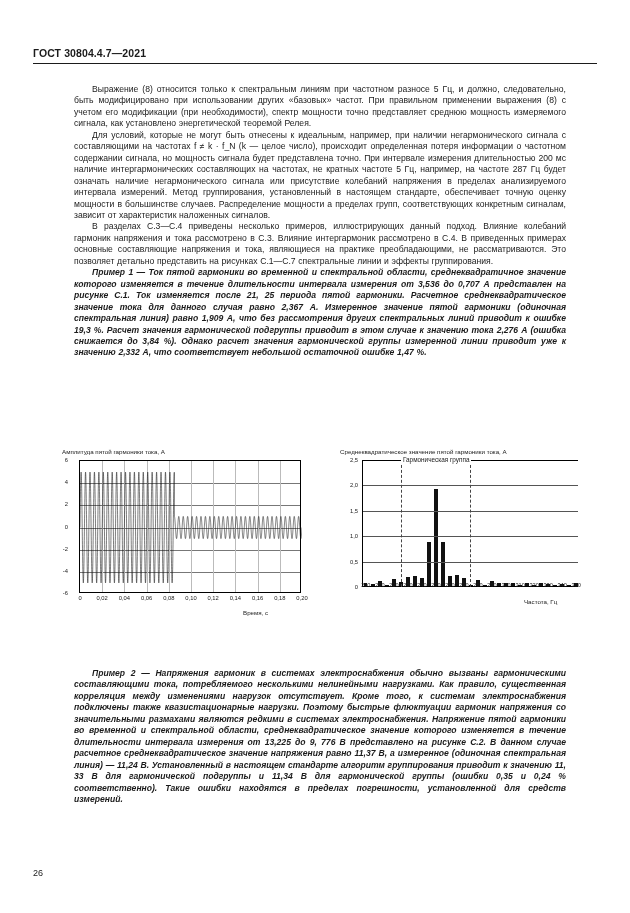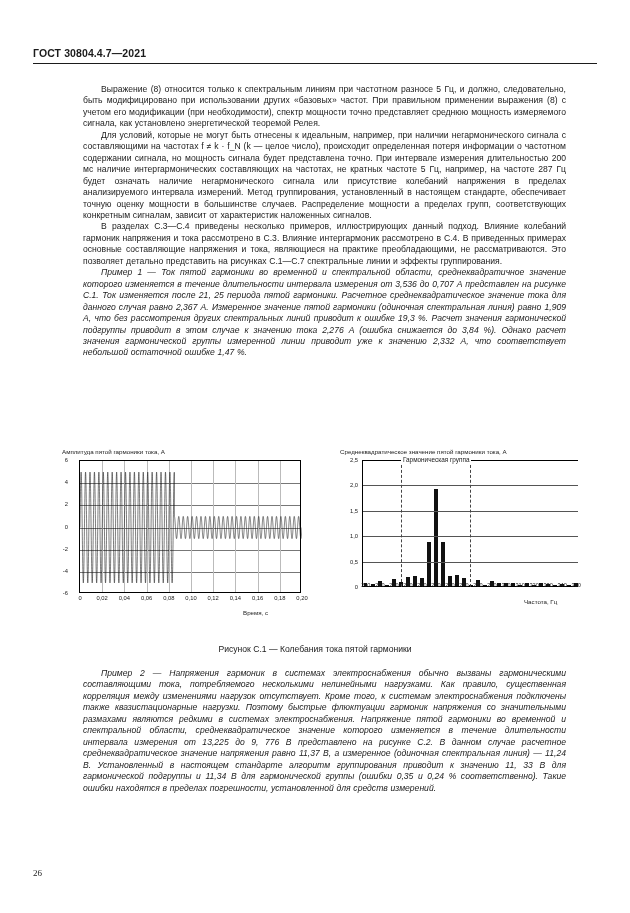--- a/index.html
+++ b/index.html
@@ -22,28 +22,28 @@
   .hdr-rule {
     position:absolute; left:33px; top:63px; width:564px; height:1px;
     background:#1b1b1b;
   }
 
   
   .body-col {
     position:absolute; left:66px; top:84px; width:500px;
   }
   p.t {
-    margin:0 0 0 17px;
+    margin:0 0 0 8px;
     font-size:8.6px;
     line-height:11.45px;
     text-align:justify;
     text-indent:18px;
     word-spacing:0.3px;
   }
-  p.it { font-style:italic; font-weight:normal; }
+  p.it { font-style:italic; font-weight:bold; }
   .sec-head {
     font-size:8.8px; font-weight:bold; margin:9px 0 1px 9px;
   }
 
   
   .figwrap {
     position:absolute; left:50px; top:452px; width:540px; height:178px;
   }
   .fig-caption {
     position:absolute; left:0; top:644px; width:630px;
@@ -99,21 +99,21 @@
   .grpbox {
     position:absolute; border:1px dashed #444; border-bottom:none;
   }
   .grplabel {
     position:absolute; font-size:6.4px; background:#fff; padding:0 2px;
     white-space:nowrap;
   }
 
   
   .pageno {
-    position:absolute; left:33px; top:868px; font-size:9px;font-family:Liberation Serif, serif;
+    position:absolute; left:33px; top:868px; font-size:9px;
   }
 </style>
 </head>
 <body>
 
 <div class="page">
 
   <div class="hdr">ГОСТ 30804.4.7—2021</div>
   <div class="hdr-rule"></div>
 
@@ -239,20 +239,19 @@
           <div class="xtickR" style="left: 196.117px;">320</div>
           <div class="xtickR" style="left: 210.143px;">330</div>
           <div class="xtickR" style="left: 224.169px;">340</div>
           <div class="xtickR" style="left: 238.195px;">350</div>
         </div>
       <div class="xlabR">Частота, Гц</div>
       <div class="grplabel" id="grplabel" style="left: 62.9351px; top: 4px;">Гармоническая группа</div>
     </div>
   </div>
 
-  <div class="fig-caption">Рисунок С.1 —  Колебания тока пятой гармоники</div>
 
   <div class="body-col" style="top:668px;">
     <p class="t it">Пример 2 —  Напряжения гармоник в системах электроснабжения обычно вызваны гармоническими составляющими тока, потребляемого  несколькими  нелинейными  нагрузками.  Как правило, существенная корреляция между изменениями нагрузок отсутствует. Кроме того, к системам электроснабжения подключены также  квазистационарные нагрузки. Поэтому быстрые  флюктуации гармоник напряжения со значительными размахами являются  редкими  в  системах электроснабжения. Напряжение пятой гармоники во временной и спектральной области,   среднеквадратическое значение которого изменяется в течение длительности интервала измерения  от 13,225 до 9, 776 В представлено на рисунке С.2. В данном случае расчетное среднеквадратическое значение напряжения  равно 11,37 В, а  измеренное  (одиночная спектральная линия)  —  11,24 В.  Установленный в настоящем стандарте алгоритм группирования   приводит к значению   11, 33 В для  гармонической подгруппы и 11,34 В для гармонической группы (ошибки 0,35 и 0,24 % соответственно). Такие ошибки находятся в пределах погрешности, установленной для средств измерений.</p>
   </div>
 
   <div class="pageno">26</div>
 </div>
 
 </body></html>

